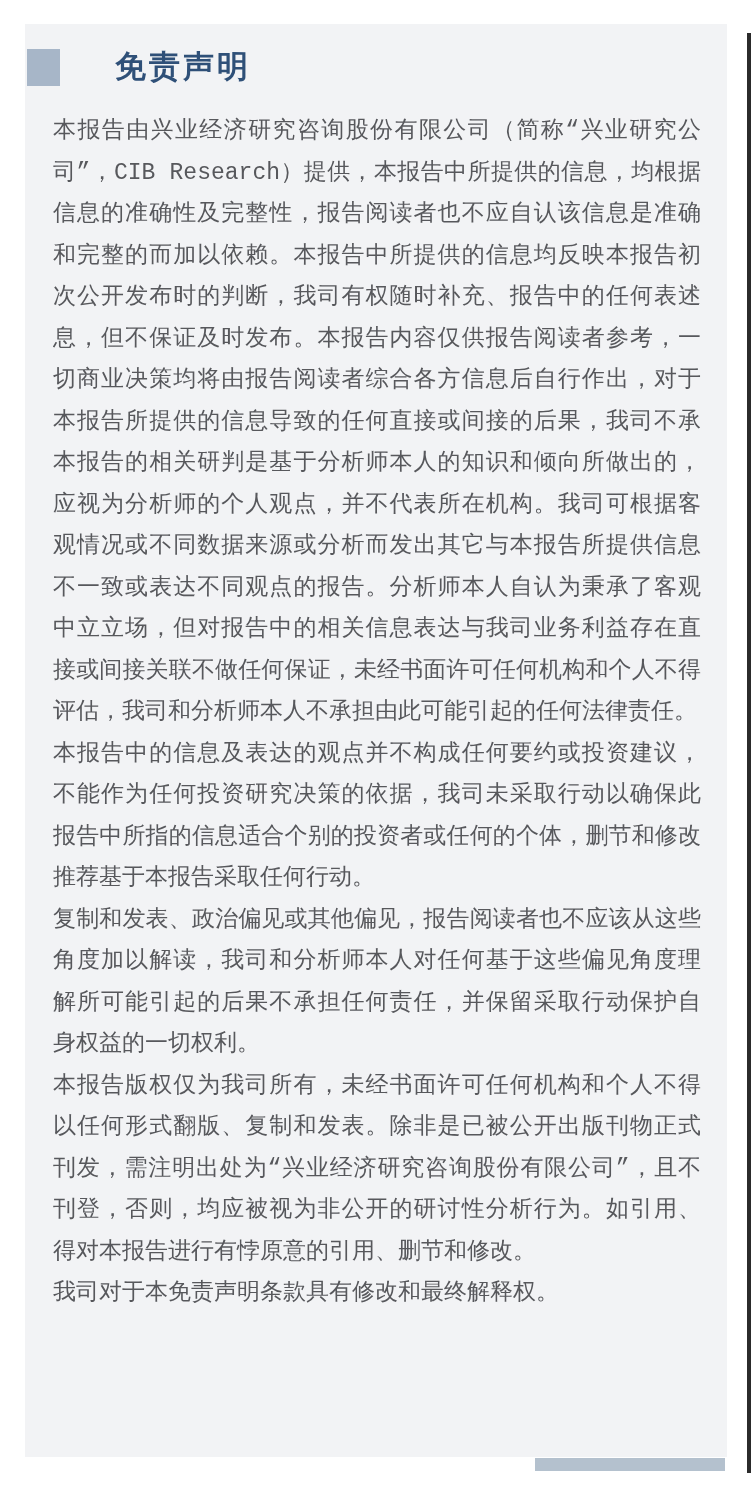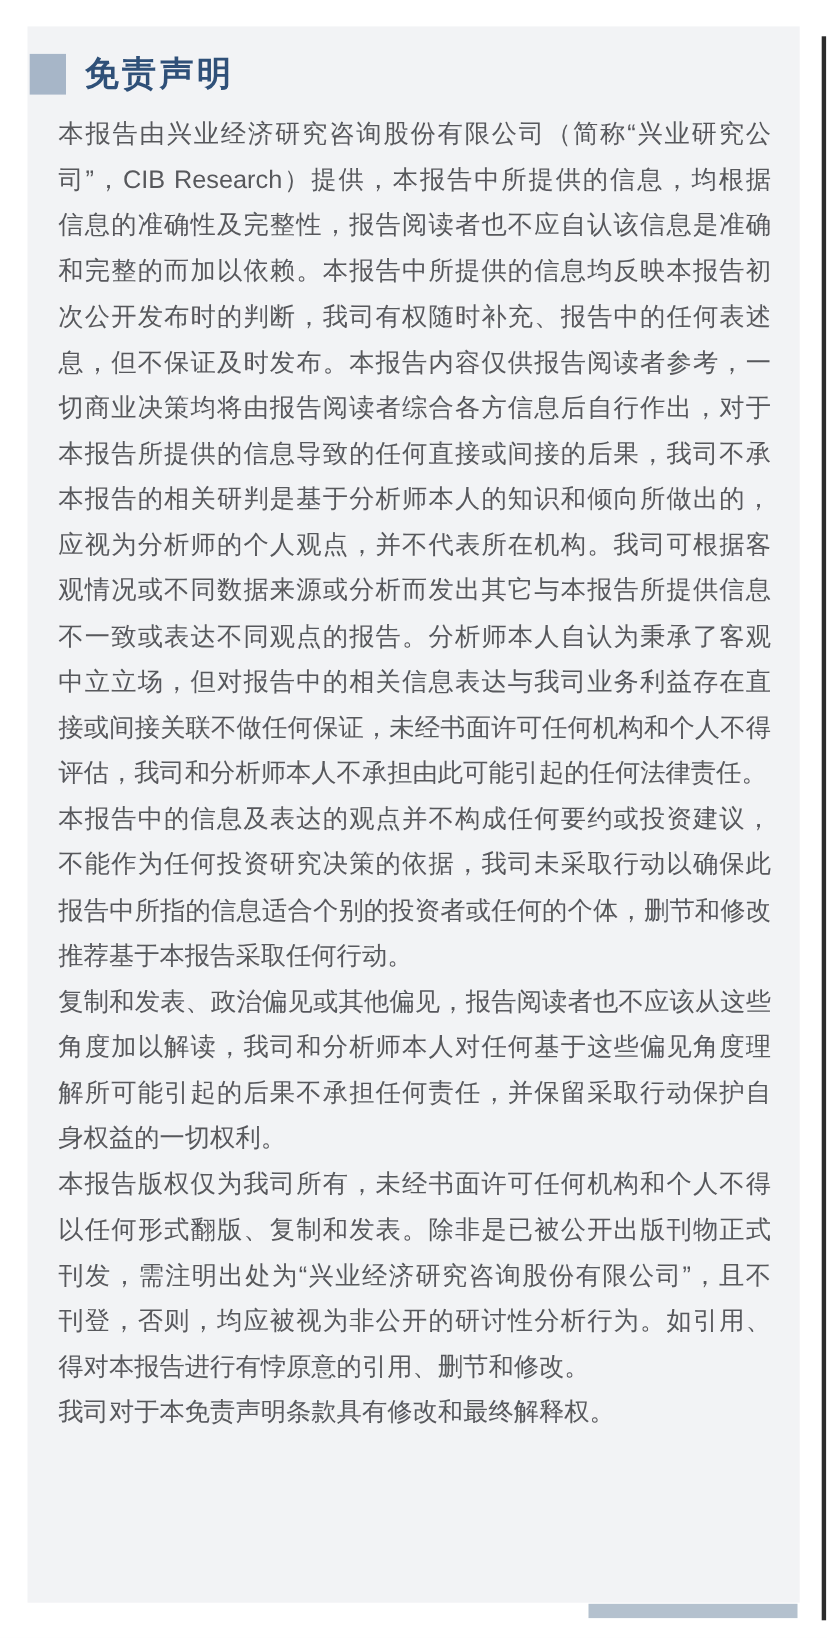--- a/index.html
+++ b/index.html
@@ -24,40 +24,42 @@
     position:absolute;
     left:25px;top:24px;
     width:702px;height:1433px;
     background:var(--panel-bg);
   }
   .title-row{
     display:flex;
     align-items:center;
     margin-top:23px;
     height:40px;
+    gap:38px;
   }
   .title-square{
     display:inline-block;
     width:33px;height:37px;
     margin-left:2px;
     background:var(--bullet-color);
     flex:0 0 auto;
   }
   .title{
     margin-left:17px;
     font-size:31px;
     font-weight:bold;
     letter-spacing:3px;
     color:var(--title-color);
     line-height:40px;
     white-space:nowrap;
   }
   .body{
-    margin-top:14px;
+    margin-top:24px;
     padding:0 26px 0 28px;
+    font-family:Liberation Mono, monospace;
   }
   .line{
     font-size:23px;
     color:var(--text-color);
     line-height:41.5px;
     height:41.5px;
     overflow:hidden;
     text-align:justify;
     text-align-last:justify;
     text-justify:inter-character;

